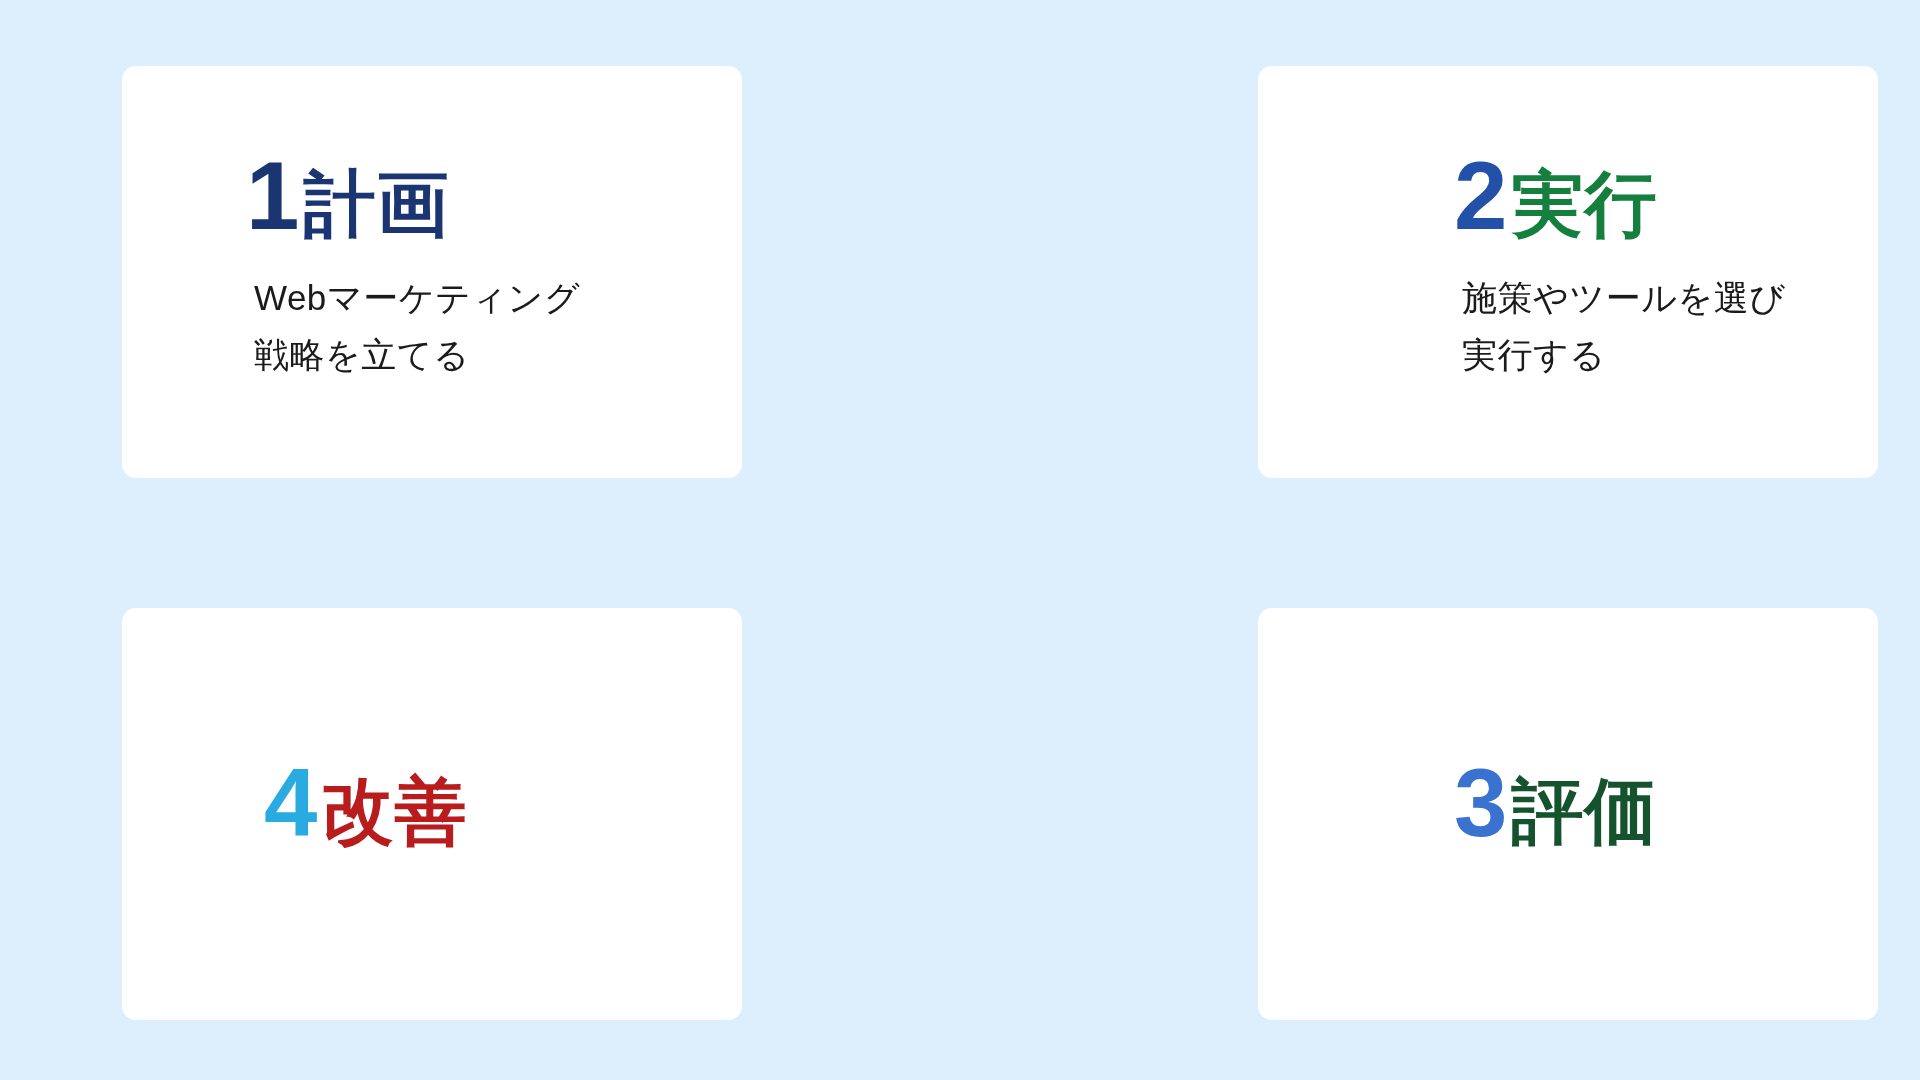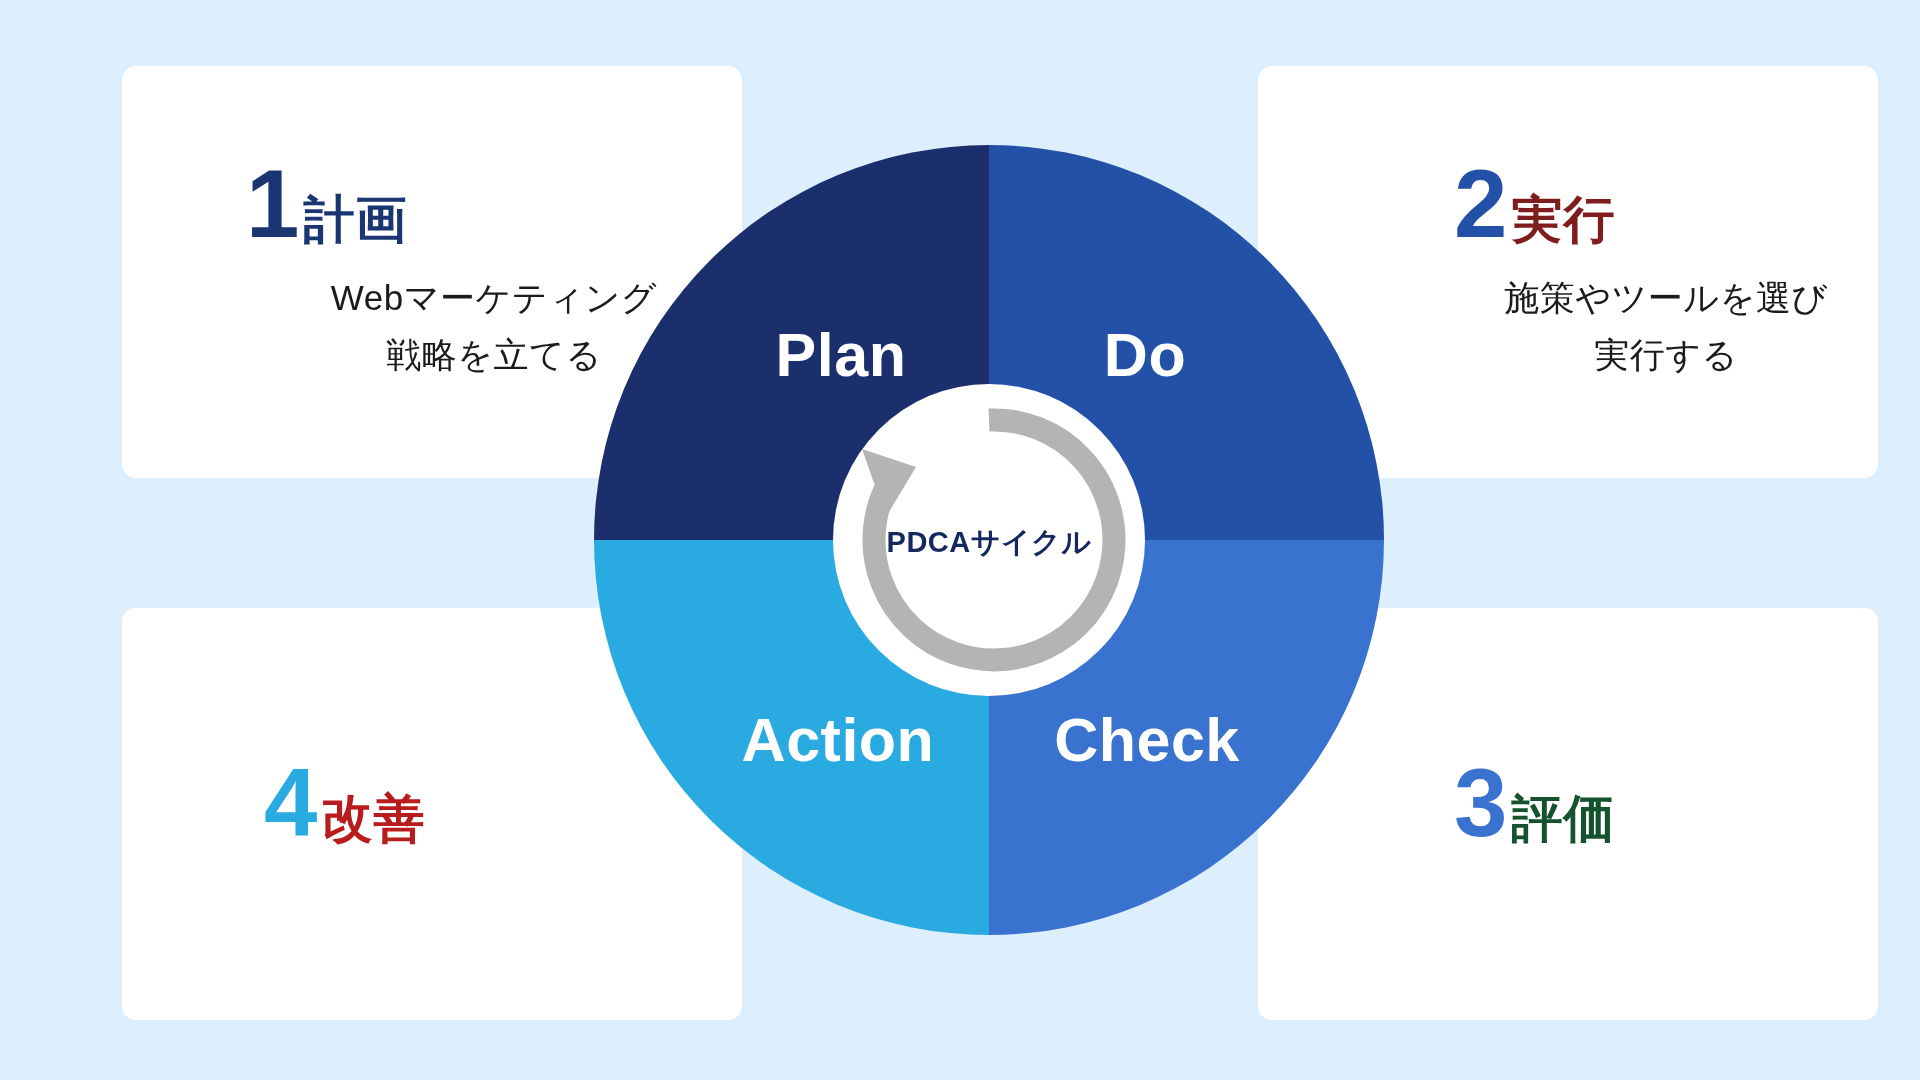--- a/index.html
+++ b/index.html
@@ -42,35 +42,34 @@
     line-height: 1;
     white-space: nowrap;
   }
   .card-num {
     font-size: 96px;
     font-weight: 700;
     letter-spacing: -2px;
     line-height: 0.92;
   }
   .card-kanji {
-    font-size: 51px;
+    font-size: 72px;
     font-weight: 700;
     margin-left: 6px;
     letter-spacing: 1px;
     line-height: 1;
   }
   .card-desc {
     font-size: 35px;
     font-weight: 400;
     color: #1b1b1b;
     line-height: 1.62;
     letter-spacing: 0.5px;
     white-space: pre-line;
-    margin: 0;
-    text-align: center;
+    margin: 8px;
   }
   .card-bl .card-heading { margin-left: 18px; }
 
   
   #wheel {
     position: absolute;
     left: 594px;
     top: 145px;
     width: 790px;
     height: 790px;
@@ -102,58 +101,34 @@
       <span class="card-num" style="color: rgb(26, 53, 113);">1</span>
       <span class="card-kanji" style="color: rgb(26, 53, 113);">計画</span>
     </div>
     <p class="card-desc">Webマーケティング
 戦略を立てる</p>
   </div>
 
   <div class="card card-tr">
     <div class="card-heading">
       <span class="card-num" style="color: rgb(35, 81, 168);">2</span>
-      <span class="card-kanji" style="color: #7f1d1d;">実行</span>
+      <span class="card-kanji" style="color: #15803d;">実行</span>
     </div>
     <p class="card-desc">施策やツールを選び
 実行する</p>
   </div>
 
   <div class="card card-bl">
     <div class="card-heading">
       <span class="card-num" style="color: rgb(41, 171, 226);">4</span>
       <span class="card-kanji" style="color: #b91c1c;">改善</span>
     </div>
   </div>
 
   <div class="card card-br">
     <div class="card-heading">
       <span class="card-num" style="color: rgb(58, 114, 208);">3</span>
       <span class="card-kanji" style="color: #14532d;">評価</span>
     </div>
   </div>
 
-  <div id="wheel">
-    <svg viewBox="0 0 790 790" xmlns="http://www.w3.org/2000/svg">
-
-      <path id="quad-plan" d="M395,395 L395,0 A395,395 0 0,0 0,395 Z" fill="#1a2f6b"></path>
-      <path id="quad-do" d="M395,395 L790,395 A395,395 0 0,0 395,0 Z" fill="#2351a8"></path>
-      <path id="quad-check" d="M395,395 L395,790 A395,395 0 0,0 790,395 Z" fill="#3a72d0"></path>
-      <path id="quad-action" d="M395,395 L0,395 A395,395 0 0,0 395,790 Z" fill="#29abe2"></path>
-
-      <text class="quad-label" x="247" y="215" text-anchor="middle" dominant-baseline="middle">Plan</text>
-      <text class="quad-label" x="551" y="215" text-anchor="middle" dominant-baseline="middle">Do</text>
-      <text class="quad-label" x="553" y="600" text-anchor="middle" dominant-baseline="middle">Check</text>
-      <text class="quad-label" x="244" y="600" text-anchor="middle" dominant-baseline="middle">Action</text>
-
-      <circle id="hub-disc" cx="395" cy="395" r="156" fill="#ffffff"></circle>
-
-      <g id="cycle-arrow">
-        <path id="cycle-arrow-arc" fill="none" stroke-width="23" stroke-linecap="butt" d="M 395 275
-                 A 120 120 0 1 1 296 335" stroke="#b4b4b4"></path>
-        <path id="cycle-arrow-head" d="M 268 304 L 322 322 L 292 372 Z" fill="#b4b4b4"></path>
-      </g>
-
-      <text class="hub-label" x="395" y="399" text-anchor="middle" dominant-baseline="middle">PDCAサイクル</text>
-    </svg>
-  </div>
 
 </div>
 
 </body></html>

